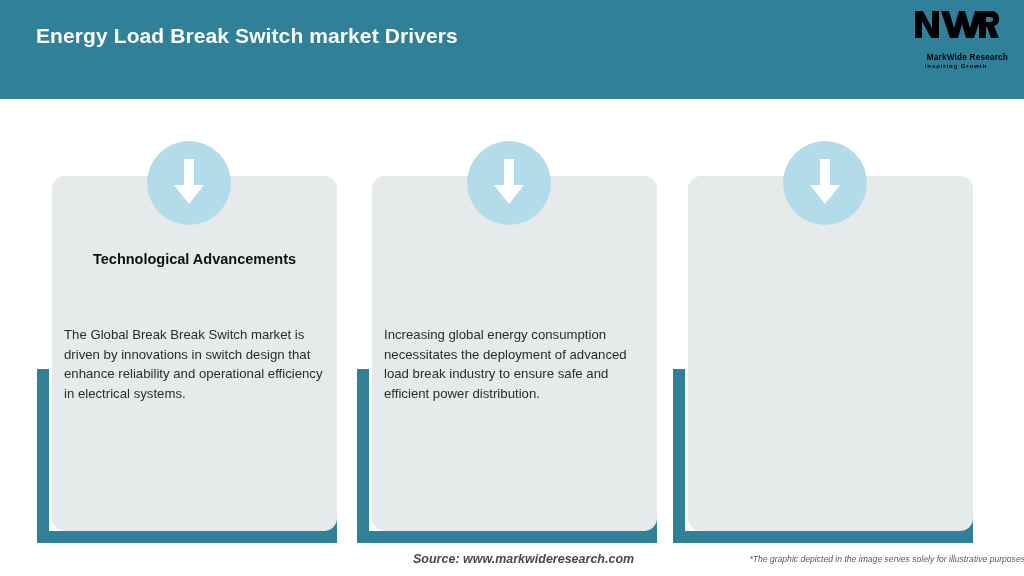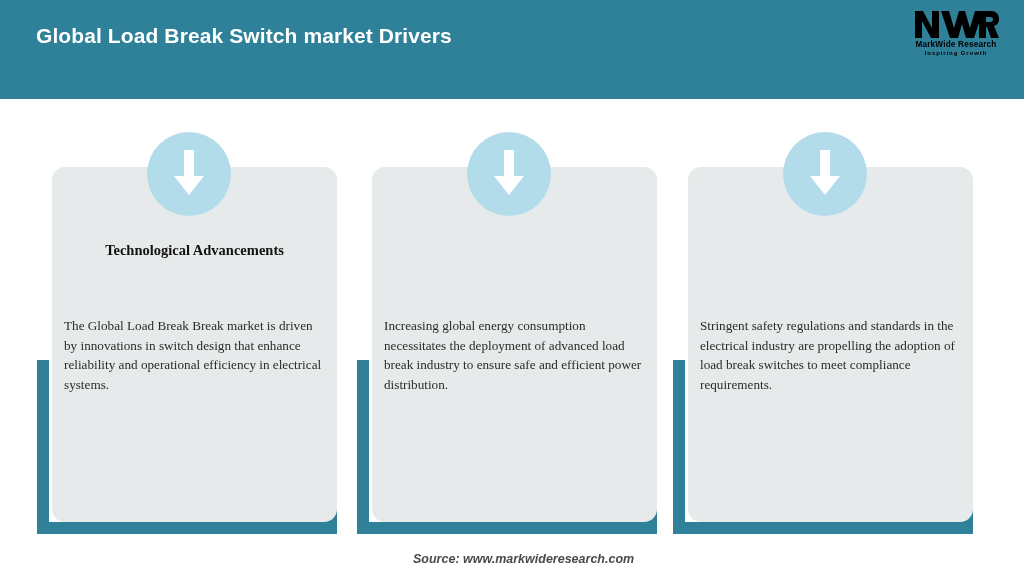--- a/index.html
+++ b/index.html
@@ -48,41 +48,41 @@
     display: block;
     margin: 0 auto;
   }
   #brand-logo .logo-name {
     display: block;
     font-size: 8.2px;
     font-weight: bold;
     color: #000000;
     letter-spacing: 0.2px;
     line-height: 9px;
-    margin-top: 0;
-    white-space: nowrap;
+    margin-top: 13px;
+    white-space: nowrap;
+    text-align: right;
   }
   #brand-logo .logo-tagline {
     display: block;
     font-size: 6px;
     font-weight: bold;
     color: #000000;
     letter-spacing: 0.9px;
     line-height: 8px;
     white-space: nowrap;
   }
 
   
   #cards-area {
     position: absolute;
     left: 0;
-    top: 88px;
+    top: 97px;
     width: 908px;
     height: 446px;
-    font-family: Liberation Serif, serif;
   }
   .driver-card-wrap {
     position: absolute;
     top: 0;
     width: 330px;
     height: 446px;
   }
   .driver-card-wrap.pos-0 { left: 37px; }
   .driver-card-wrap.pos-1 { left: 357px; }
   .driver-card-wrap.pos-2 { left: 673px; }
@@ -188,21 +188,21 @@
     top: 9px;
     font-size: 8.6px;
     color: #5a5a5a;
     white-space: nowrap;
   }
 </style>
 </head>
 <body>
 
 <div id="header-bar"></div>
-<div id="page-title">Global Load Break Switch market Drivers</div>
+<div id="page-title">Energy Load Break Switch market Drivers</div>
 
 <div id="brand-logo">
   <svg class="logo-mark" width="86" height="32" viewBox="0 0 86 32">
     <path d="M2 30 L2 3 L10 3 L19 20 L19 3 L26 3 L26 30 L18 30 L9 13 L9 30 Z" fill="#000000"></path>
     <path d="M28 3 L36 3 L41 20 L46 3 L52 3 L57 20 L62 3 L70 3 L61 30 L53 30 L49 16 L45 30 L37 30 Z" fill="#000000"></path>
     <path d="M66 30 L66 3 L78 3 C83 3 86 6 86 11 C86 15 84 17 81 18 L86 30 L78 30 L74 19 L73 19 L73 30 Z M73 9 L73 14 L77 14 C79 14 80 13 80 11.5 C80 10 79 9 77 9 Z" fill="#000000"></path>
   </svg>
   <span class="logo-name">MarkWide Research</span>
   <span class="logo-tagline">Inspiring Growth</span>
 </div>
@@ -213,21 +213,21 @@
     <div class="bracket-left"></div>
     <div class="bracket-right"></div>
     <div class="bracket-bottom"></div>
     <div class="icon-circle">
       <svg width="32" height="48" viewBox="0 0 32 48">
         <path d="M11 0 L21 0 L21 26 L31 26 L16 45 L1 26 L11 26 Z" fill="#ffffff"></path>
       </svg>
     </div>
     <div class="driver-card">
       <div class="card-heading">Technological Advancements</div>
-      <div class="card-body">The Global Load Break Break market is driven by innovations in switch design that enhance reliability and operational efficiency in electrical systems.</div>
+      <div class="card-body">The Global Break Break Switch market is driven by innovations in switch design that enhance reliability and operational efficiency in electrical systems.</div>
     </div>
   </div>
 
   <div class="driver-card-wrap pos-1">
     <div class="bracket-left"></div>
     <div class="bracket-right"></div>
     <div class="bracket-bottom"></div>
     <div class="icon-circle">
       <svg width="32" height="48" viewBox="0 0 32 48">
         <path d="M11 0 L21 0 L21 26 L31 26 L16 45 L1 26 L11 26 Z" fill="#ffffff"></path>
@@ -241,21 +241,21 @@
   <div class="driver-card-wrap pos-2">
     <div class="bracket-left"></div>
     <div class="bracket-right"></div>
     <div class="bracket-bottom"></div>
     <div class="icon-circle">
       <svg width="32" height="48" viewBox="0 0 32 48">
         <path d="M11 0 L21 0 L21 26 L31 26 L16 45 L1 26 L11 26 Z" fill="#ffffff"></path>
       </svg>
     </div>
     <div class="driver-card">
-      <div class="card-body">Stringent safety regulations and standards in the electrical industry are propelling the adoption of load break switches to meet compliance requirements.</div>
     </div>
   </div>
 
 </div>
 
 <div id="footer">
   <div id="source-text">Source: www.markwideresearch.com</div>
+  <div id="disclaimer-text">*The graphic depicted in the image serves solely for illustrative purposes</div>
 </div>
 
 </body></html>

